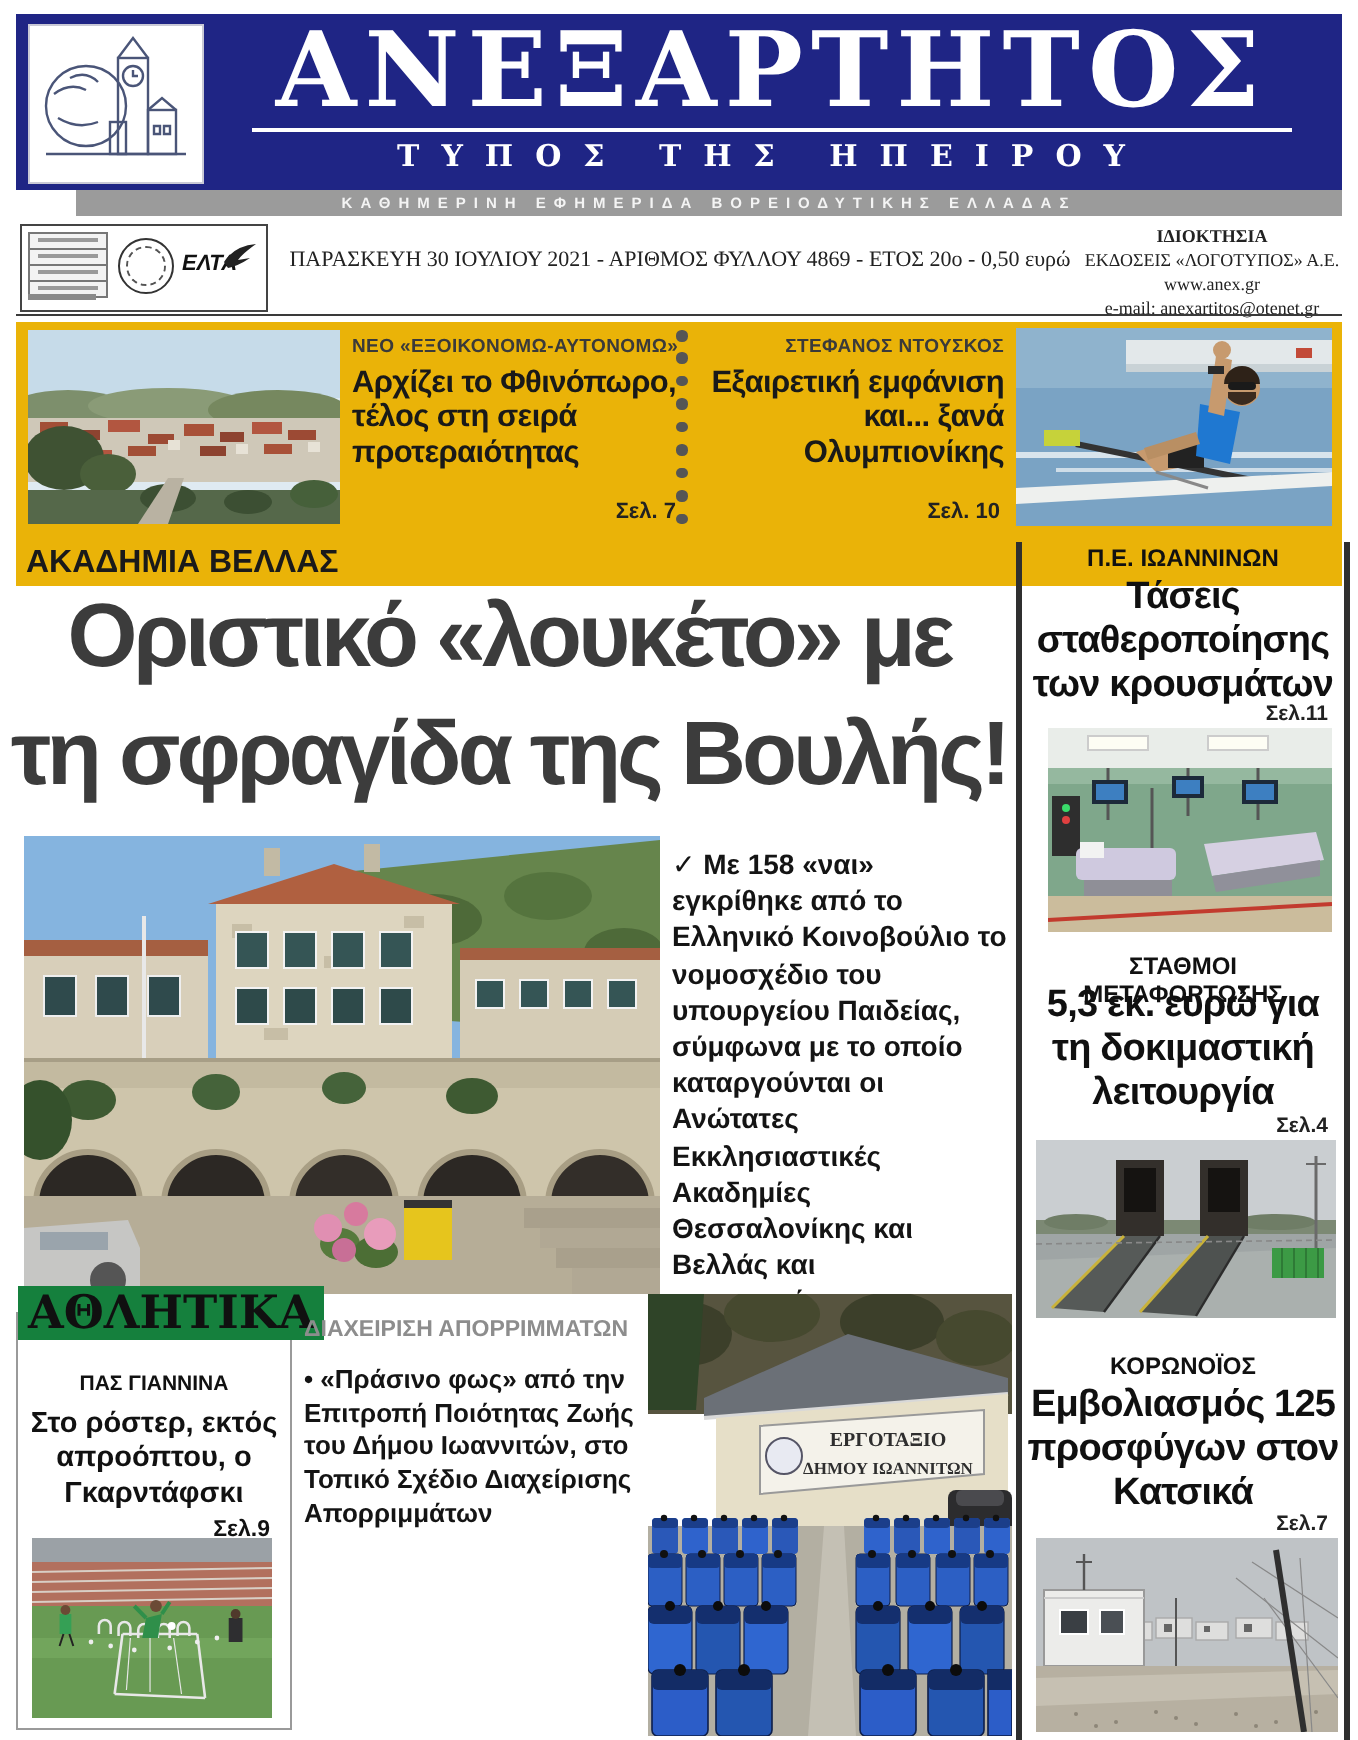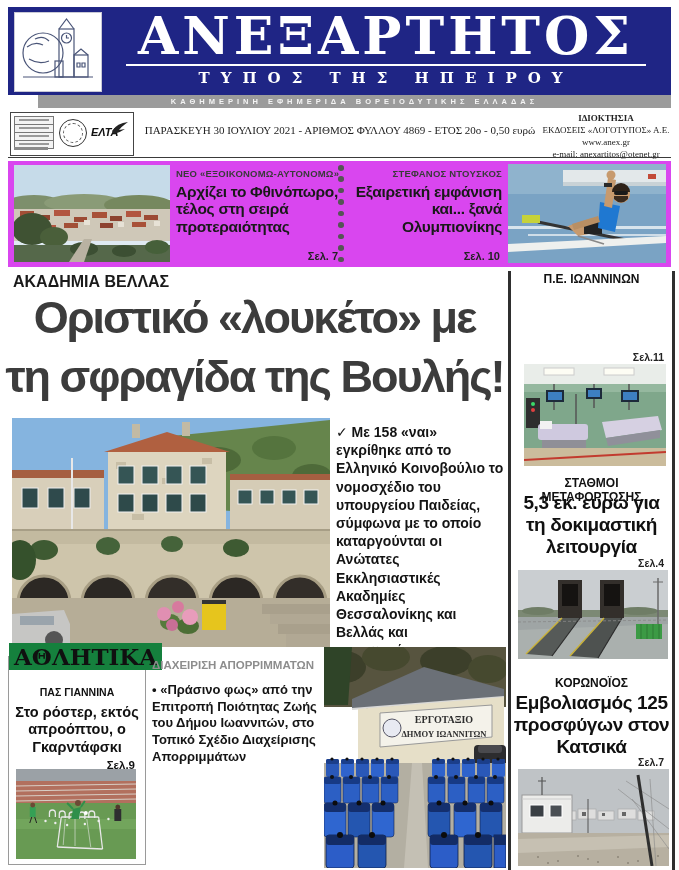--- a/index.html
+++ b/index.html
@@ -29,21 +29,21 @@
   .stamp-circle:before{content:"";position:absolute;left:3px;top:3px;right:3px;bottom:3px;
                 border-radius:50%;border:1px dashed #555;}
   .elta{position:absolute;left:80px;top:13px;font-weight:bold;font-size:11px;font-style:italic;color:#111;}
   .dateline{left:140px;top:124px;width:400px;text-align:center;
             font-family:"Liberation Serif","DejaVu Serif",serif;font-size:11px;color:#222;}
   .ownership{left:540px;top:112px;width:132px;text-align:center;
              font-family:"Liberation Serif","DejaVu Serif",serif;font-size:9px;line-height:1.35;color:#222;}
   .ownership .l1{font-weight:bold;}
   .rule{left:8px;top:157px;width:663px;height:0;border-top:1.5px solid #3a3a3a;}
   
-  .strip{left:8px;top:161px;width:663px;height:106px;background:#d946ef;}
+  .strip{left:8px;top:161px;width:663px;height:132px;background:#eab308;}
   .t-photo1{position:absolute;left:6px;top:4px;width:156px;height:97px;}
   .t-photo2{position:absolute;left:500px;top:3px;width:158px;height:99px;}
   .t-text1{position:absolute;left:168px;top:7px;width:164px;height:94px;}
   .t-text2{position:absolute;left:340px;top:7px;width:154px;height:94px;text-align:right;}
   .t-kick{font-size:9.5px;font-weight:bold;color:#3a3a3a;letter-spacing:0.2px;}
   .t-head{font-size:15.5px;line-height:1.12;font-weight:bold;color:#191919;margin-top:4px;letter-spacing:-0.3px;}
   .t-page{position:absolute;bottom:0;right:2px;font-size:11px;font-weight:bold;color:#222;}
   .dots{position:absolute;left:330px;top:4px;height:97px;display:flex;flex-direction:column;justify-content:space-between;}
   .dots i{width:5.5px;height:5.5px;border-radius:50%;background:#555;}
   
@@ -504,20 +504,21 @@
             <circle cx="16" cy="188" r="3"></circle>
             <circle cx="48" cy="188" r="3"></circle>
             <circle cx="120" cy="188" r="3"></circle>
             <circle cx="154" cy="188" r="3"></circle>
           </g>
       </g>
     </svg>
   </div>
 
   <div class="abs rc-kick" style="left:514px;top:272px;">Π.Ε. ΙΩΑΝΝΙΝΩΝ</div>
+  <div class="abs rc-head" style="left:512px;top:288px;">Τάσεις σταθεροποίησης των κρουσμάτων</div>
   <div class="abs rc-page" style="left:516px;top:351px;">Σελ.11</div>
   <div class="abs photo" style="left:524px;top:364px;width:142px;height:102px;">
     <svg viewBox="0 0 142 102" preserveAspectRatio="none">
       <rect width="142" height="102" fill="#7fa78b"></rect>
       <rect width="142" height="20" fill="#e9ede9"></rect>
       <rect x="20" y="4" width="30" height="7" fill="#fdfdf4" stroke="#ccc"></rect>
         <rect x="80" y="4" width="30" height="7" fill="#fdfdf4" stroke="#ccc"></rect>
       <rect y="20" width="142" height="8" fill="#95b89f"></rect>
       <g stroke="#555" stroke-width="1.5">
           <line x1="30" y1="20" x2="30" y2="46"></line>

